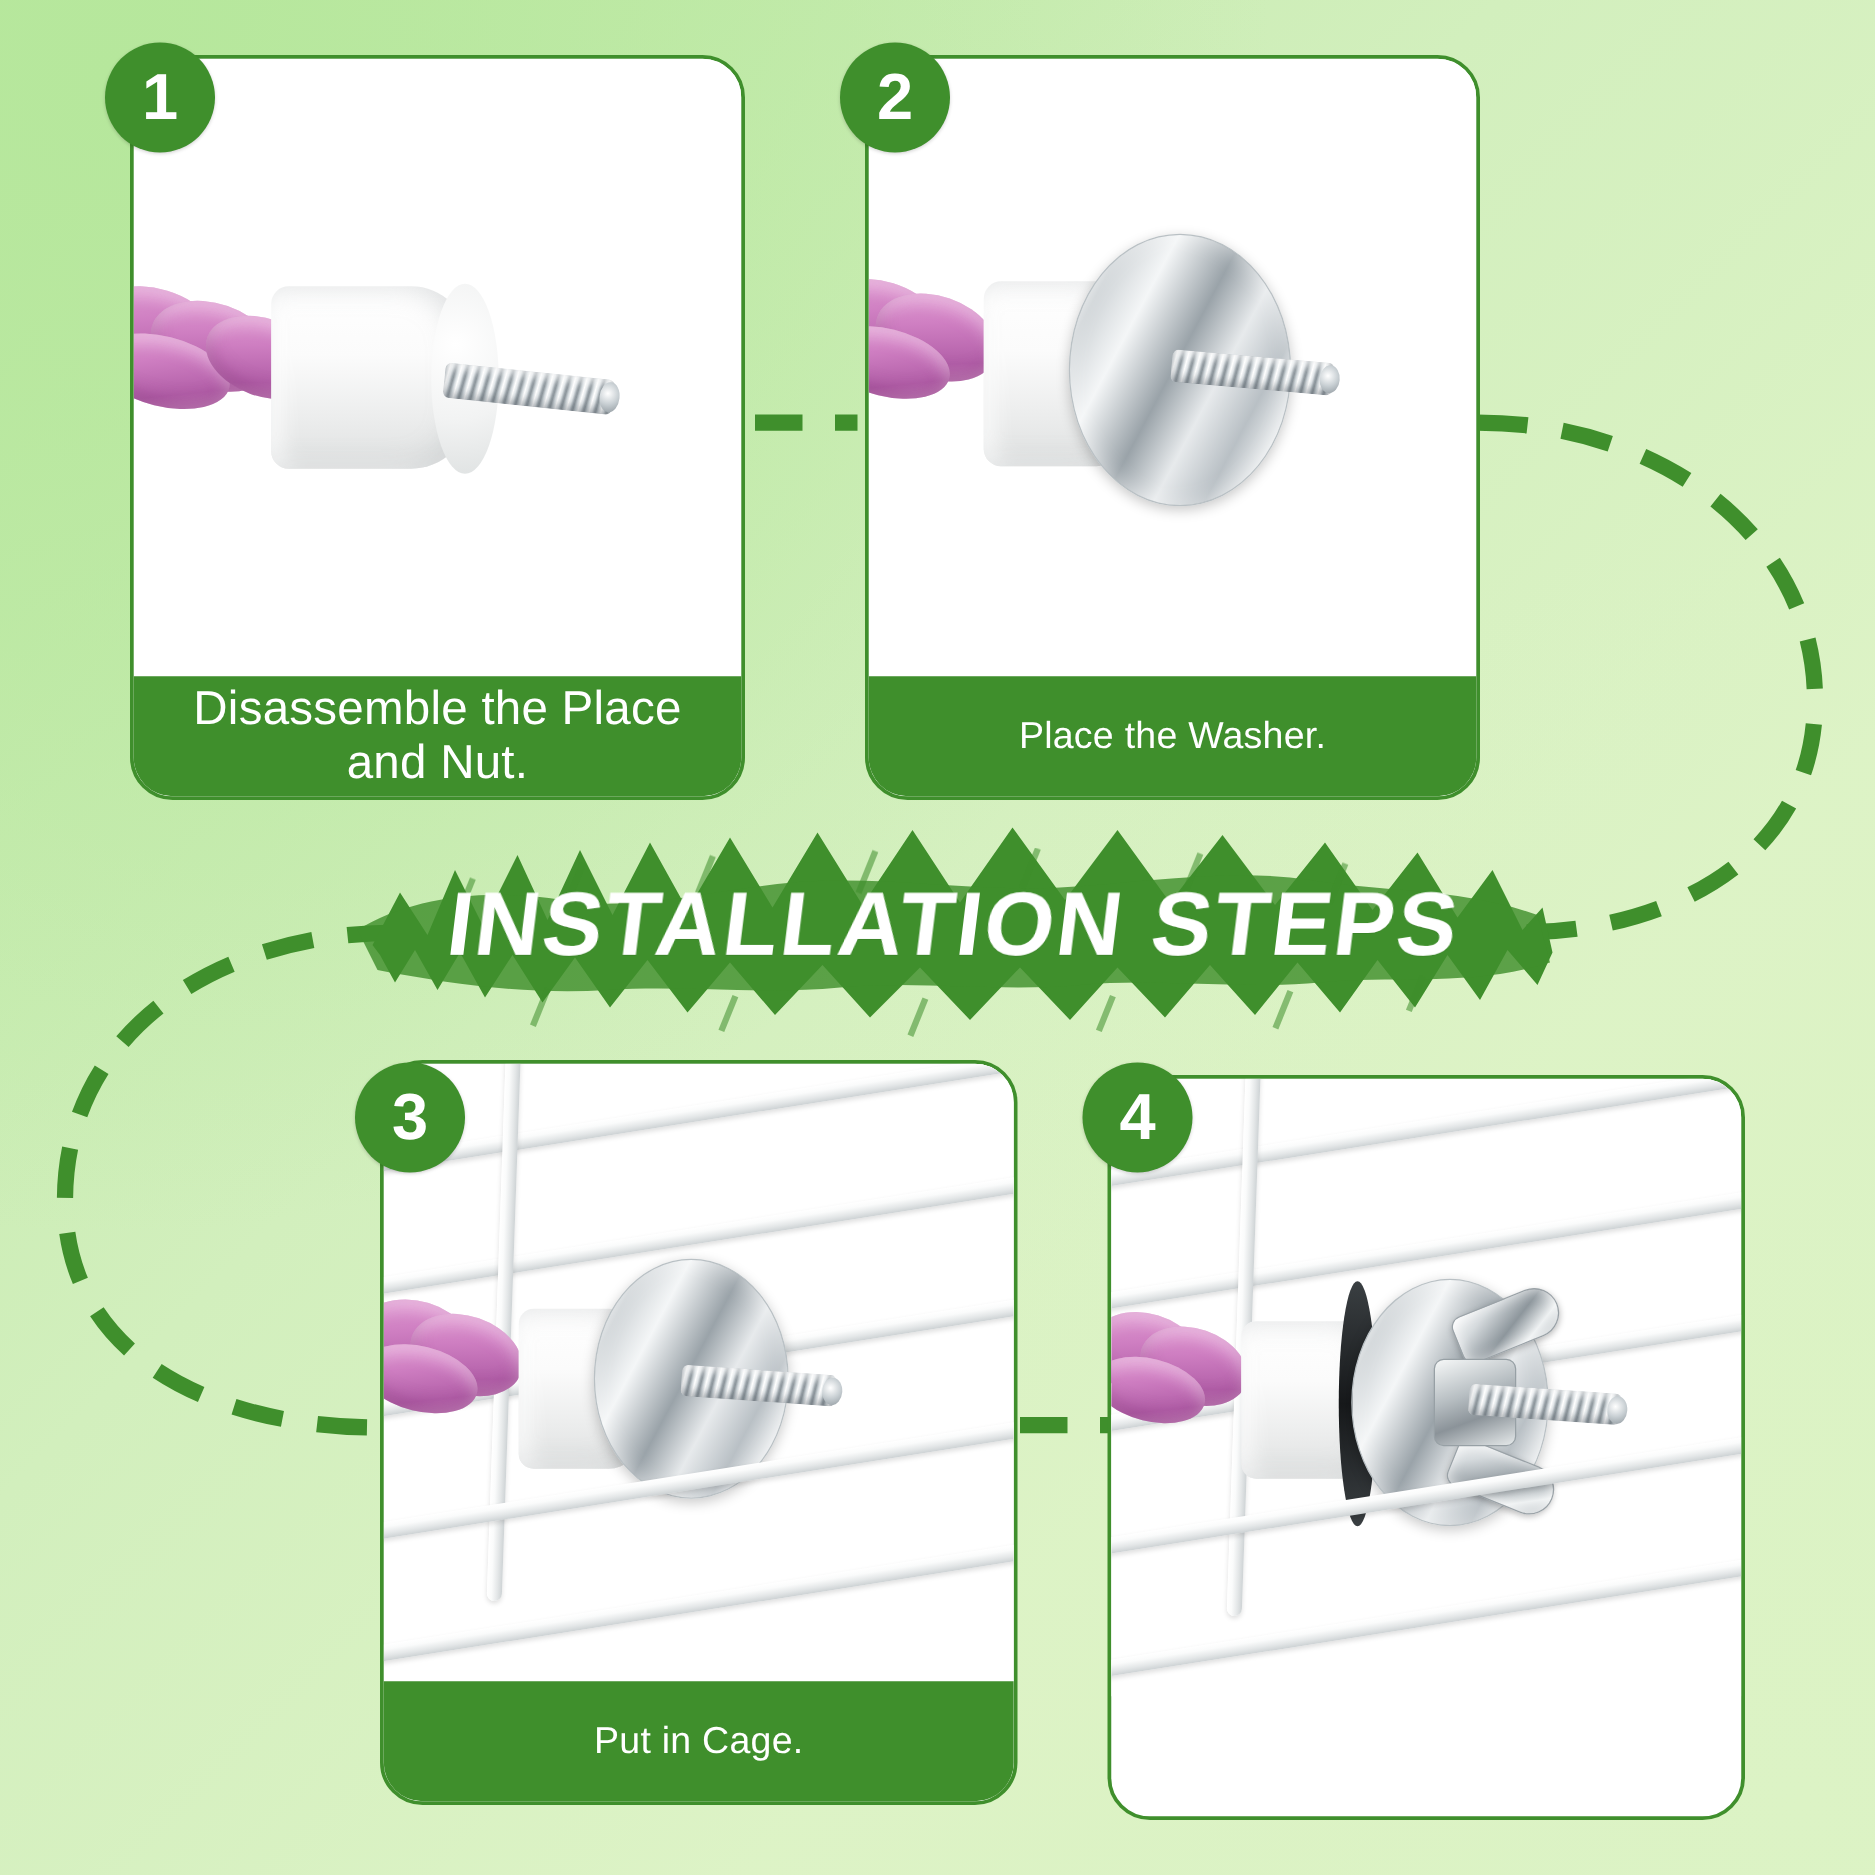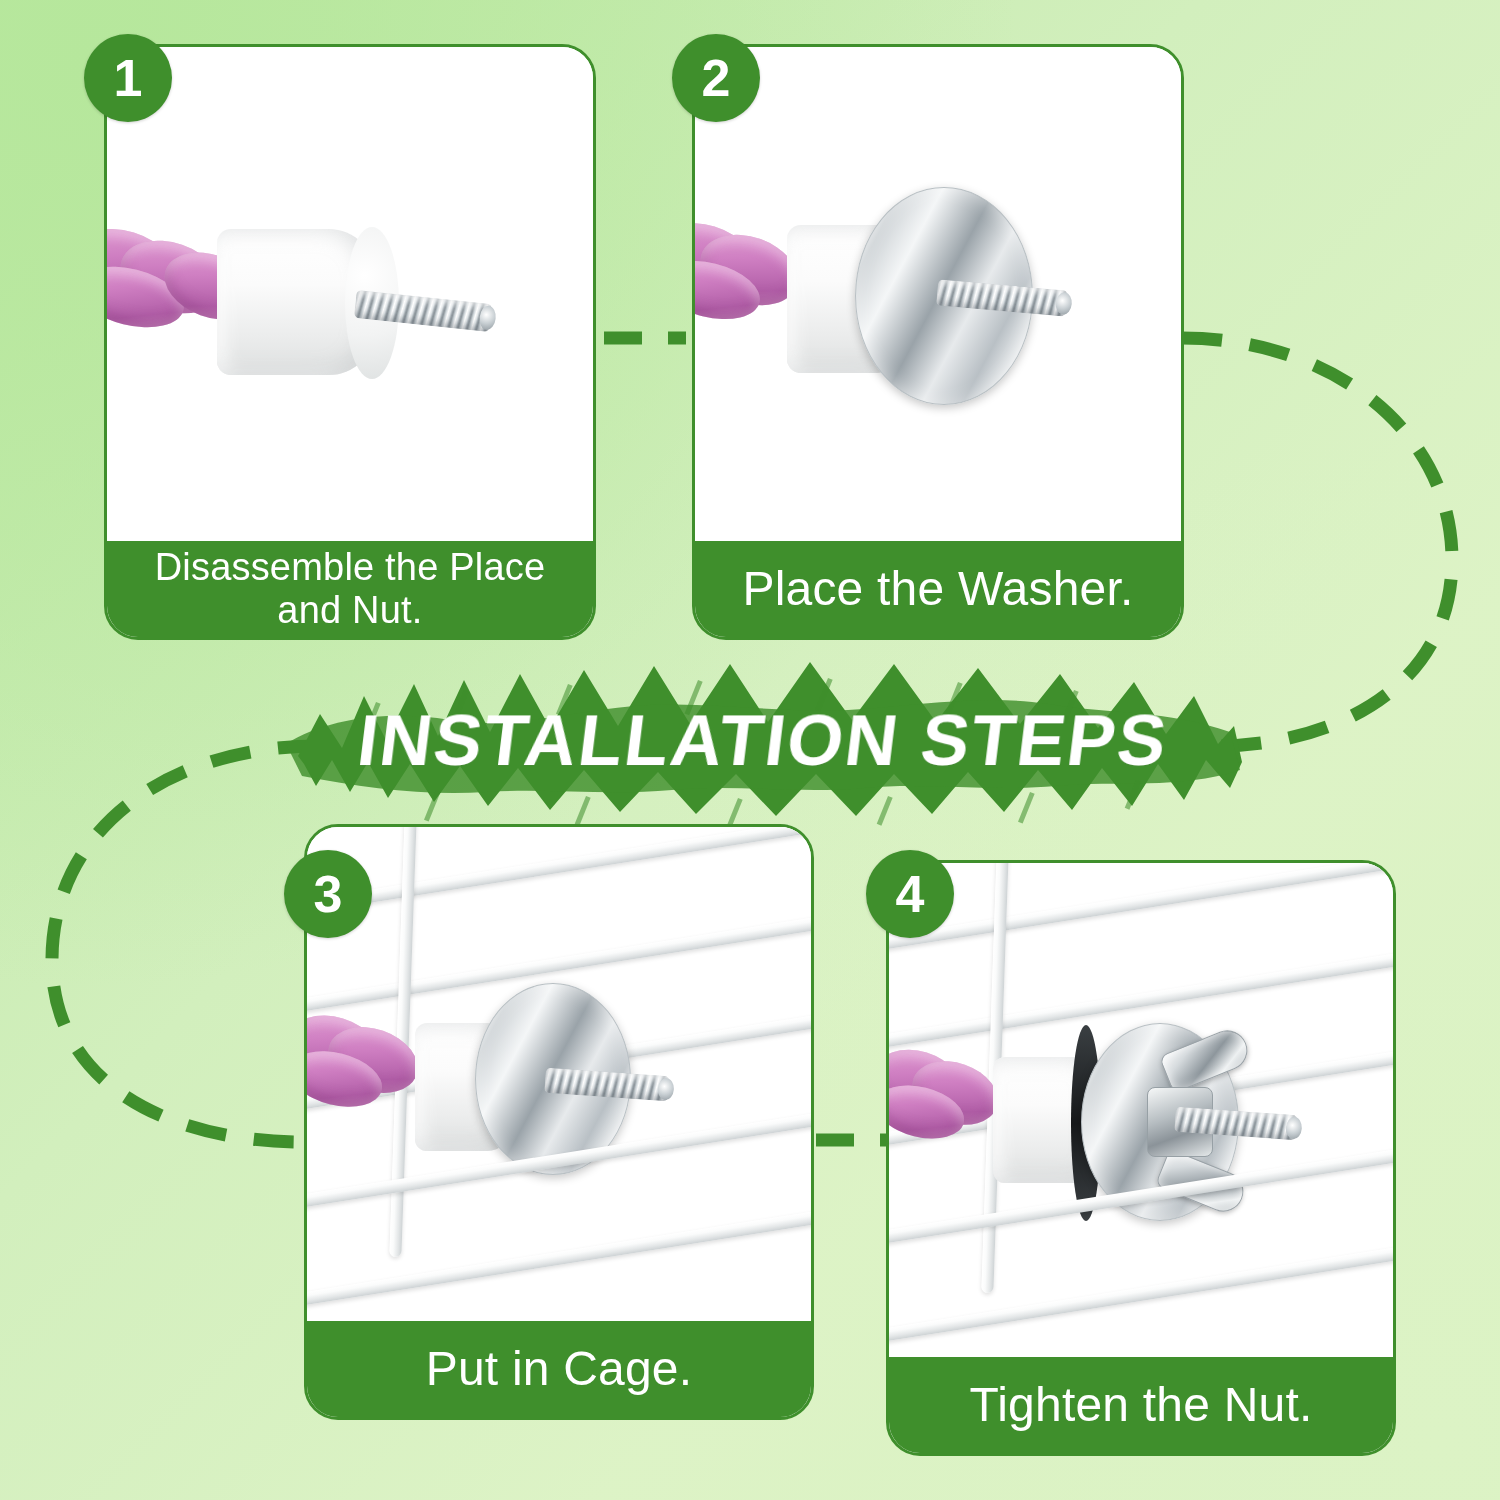--- a/index.html
+++ b/index.html
@@ -26,21 +26,21 @@
     border:3px solid #3f8f2c;
     border-radius:34px;
     box-sizing:border-box;
     overflow:hidden;
   }
   .photo{position:absolute;left:0;top:0;right:0;bottom:96px;background:#fff;overflow:hidden;}
   .caption{
     position:absolute;left:0;right:0;bottom:0;height:96px;
     background:#3f8f2c;color:#ffffff;
     display:flex;align-items:center;justify-content:center;text-align:center;
-    font-size:48px;line-height:1.12;letter-spacing:.2px;
+    font-size:30px;line-height:1.12;letter-spacing:.2px;
     padding:0 14px;box-sizing:border-box;
   }
   .caption.two{font-size:38px;}
 
   .badge{
     position:absolute;width:88px;height:88px;border-radius:50%;
     background:#3f8f2c;color:#fff;
     display:flex;align-items:center;justify-content:center;
     font-size:52px;font-weight:bold;z-index:8;
     box-shadow:0 1px 3px rgba(0,0,0,.18);
@@ -206,21 +206,21 @@
         <rect x="318" y="156" width="5" height="30" transform="rotate(22 318 156)"></rect>
         <rect x="470" y="158" width="5" height="32" transform="rotate(22 470 158)"></rect>
         <rect x="620" y="156" width="5" height="30" transform="rotate(22 620 156)"></rect>
         <rect x="762" y="152" width="5" height="32" transform="rotate(22 762 152)"></rect>
         <rect x="868" y="140" width="5" height="30" transform="rotate(22 868 140)"></rect>
       </g>
     </svg>
     <div class="title">INSTALLATION STEPS</div>
   </div>
 
-  <div class="panel" style="left:304px;top:824px;width:510px;height:596px;">
+  <div class="panel" style="left:304px;top:848px;width:510px;height:596px;">
     <div class="photo">
       <div class="cagewire" style="left:-30px;top:30px;width:600px;height:13px;transform:rotate(-9deg);"></div>
       <div class="cagewire" style="left:-30px;top:128px;width:600px;height:13px;transform:rotate(-9deg);"></div>
       <div class="cagewire" style="left:-30px;top:226px;width:600px;height:13px;transform:rotate(-9deg);"></div>
       <div class="cagewire v" style="left:90px;top:-10px;width:12px;height:440px;transform:rotate(2deg);"></div>
 
       <div class="rope" style="left:-22px;top:186px;width:170px;height:106px;">
         <div class="strand" style="left:0;top:4px;width:96px;height:68px;transform:rotate(17deg);"></div>
         <div class="strand" style="left:42px;top:16px;width:92px;height:62px;transform:rotate(19deg);"></div>
         <div class="strand" style="left:4px;top:40px;width:94px;height:52px;transform:rotate(14deg);"></div>
@@ -264,19 +264,18 @@
       </div>
 
       <div class="bolt" style="left:286px;top:248px;width:122px;height:25px;transform:rotate(4deg);">
         <div class="shaft"></div>
           <div class="tip"></div>
       </div>
 
       <div class="cagewire" style="left:-30px;top:324px;width:600px;height:13px;transform:rotate(-9deg);"></div>
       <div class="cagewire" style="left:-30px;top:422px;width:600px;height:13px;transform:rotate(-9deg);"></div>
     </div>
-    <div class="caption">Tighten the Nut.</div>
   </div>
   <div class="badge" style="left:866px;top:850px;">
     <span>4</span>
   </div>
 
 </div>
 
 </body></html>

